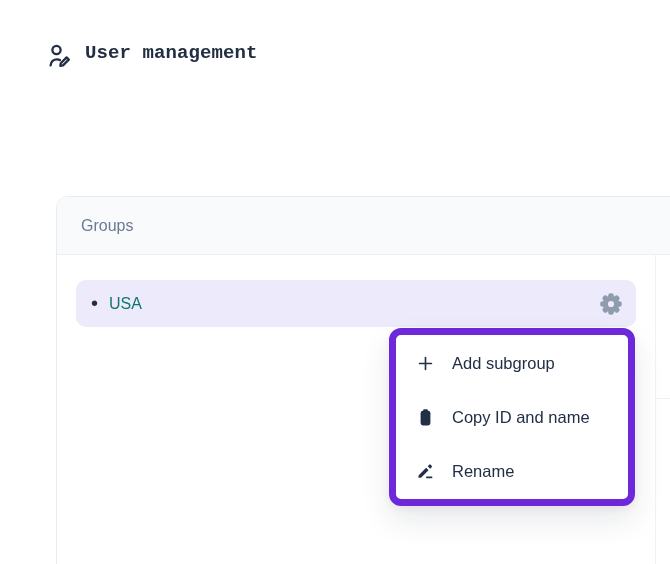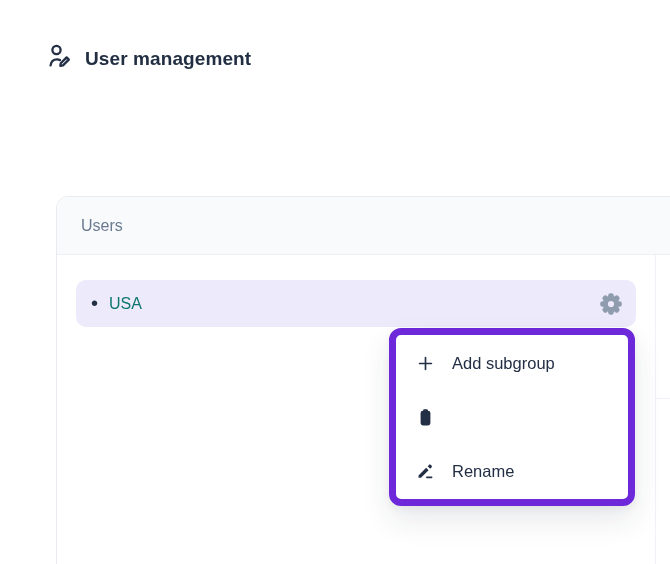--- a/index.html
+++ b/index.html
@@ -2,21 +2,21 @@
 <html><head>
 <meta charset="utf-8">
 <style>
   * { margin: 0; padding: 0; box-sizing: border-box; }
   html, body { width: 670px; height: 564px; background: #ffffff; }
   body { font-family: "Liberation Sans", sans-serif; overflow: hidden; }
 
   .app { position: relative; width: 670px; height: 564px; background: #ffffff; }
 
   
-  .page-header { position: absolute; left: 46px; top: 42px; display: flex; align-items: flex-end; gap: 13px; }
+  .page-header { position: absolute; left: 46px; top: 42px; display: flex; align-items: flex-start; gap: 13px; font-family: Liberation Mono, monospace; }
   .page-header .hdr-icon { width: 26px; height: 28px; display: inline-flex; }
   .page-title { font-size: 19px; font-weight: 700; color: #222f43; letter-spacing: .1px; }
 
   
   .tab-bar { position: absolute; left: 43px; top: 128px; display: flex; }
   .tab { position: relative; padding: 10px 22px 17px 22px; font-size: 17px; color: #64748b; cursor: pointer; white-space: nowrap; }
   .tab.active { color: #101828; font-weight: 600; }
   .tab.active::after { content: ""; position: absolute; left: 0; right: 0; bottom: 0; height: 6px; border-radius: 3px; background: #6b5be8; }
 
   
@@ -60,21 +60,21 @@
         <path d="M4.6 23.4c.5-3.6 3-6 6.4-6 1.1 0 2.1.25 3 .7"></path>
         <path d="M14.3 23.9l.5-2.7 5.8-5.8 2.2 2.2-5.8 5.8-2.7.5z"></path>
       </svg>
     </span>
     <span class="page-title">User management</span>
   </div>
 
 
   <div class="panel">
     <div class="panel-header">
-      <span class="panel-header-title">Users</span>
+      <span class="panel-header-title">Groups</span>
     </div>
     <div class="panel-body">
       <div class="col-left">
         <div class="group-row">
           <span class="group-bullet">•</span>
           <span class="group-name">USA</span>
           <button class="group-settings-button">
             <span style="display:inline-flex;">
               <svg viewBox="0 0 24 24" width="24" height="24">
                 <g fill="#8e9cad">
@@ -105,20 +105,21 @@
       </span>
       <span>Add subgroup</span>
     </div>
     <div class="menu-item">
       <span class="menu-icon">
         <svg viewBox="0 0 24 24" width="19" height="19" fill="#232f45">
           <rect x="5.8" y="3.6" width="12.4" height="18.4" rx="3"></rect>
           <rect x="9" y="1.6" width="6" height="4" rx="1.4"></rect>
         </svg>
       </span>
+      <span>Copy ID and name</span>
     </div>
     <div class="menu-item">
       <span class="menu-icon">
         <svg viewBox="0 0 24 24" width="19" height="19" fill="#232f45">
           <path d="M3.2 16.9V20h3.1l9.6-9.6-3.1-3.1-9.6 9.6z"></path>
           <path d="M17.9 8.4l1.9-1.9a1.3 1.3 0 0 0 0-1.8l-1.3-1.3a1.3 1.3 0 0 0-1.8 0l-1.9 1.9 3.1 3.1z"></path>
           <rect x="12.6" y="18.3" width="8.2" height="2.1" rx="1"></rect>
         </svg>
       </span>
       <span>Rename</span>

